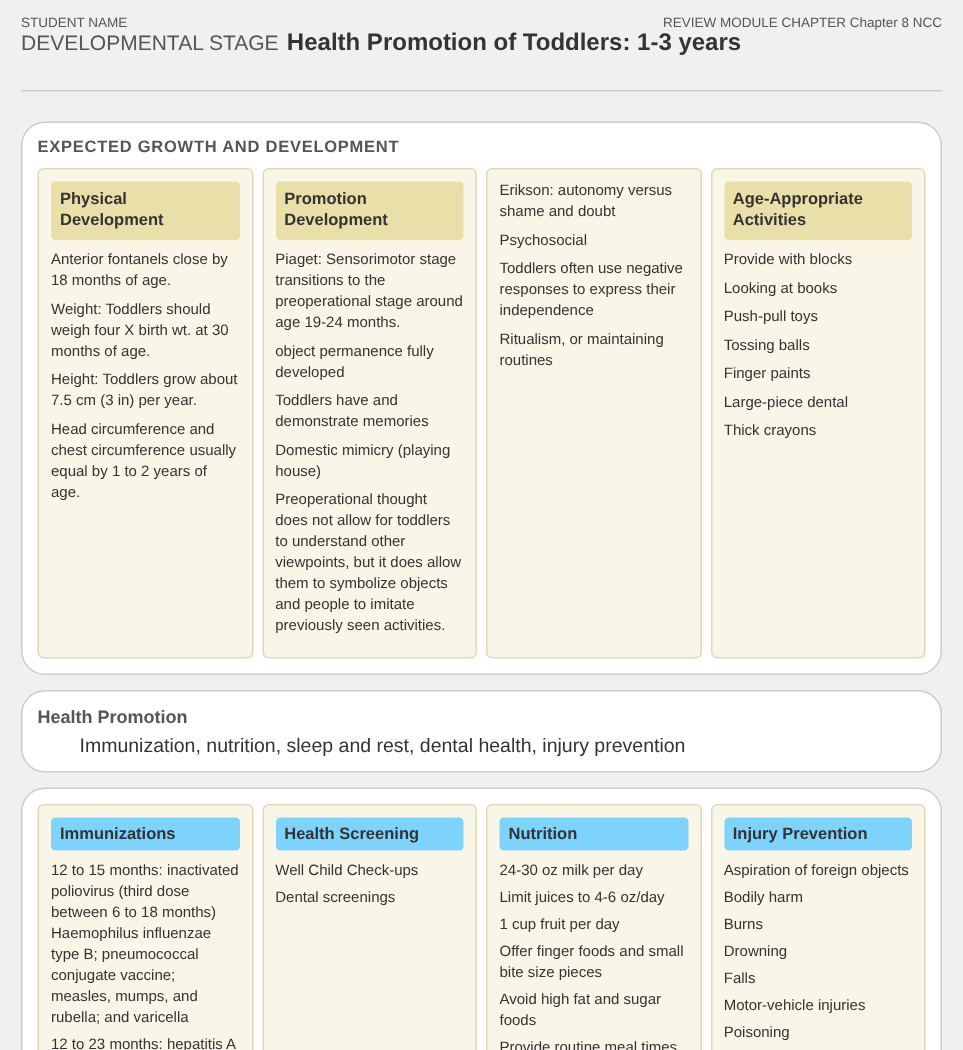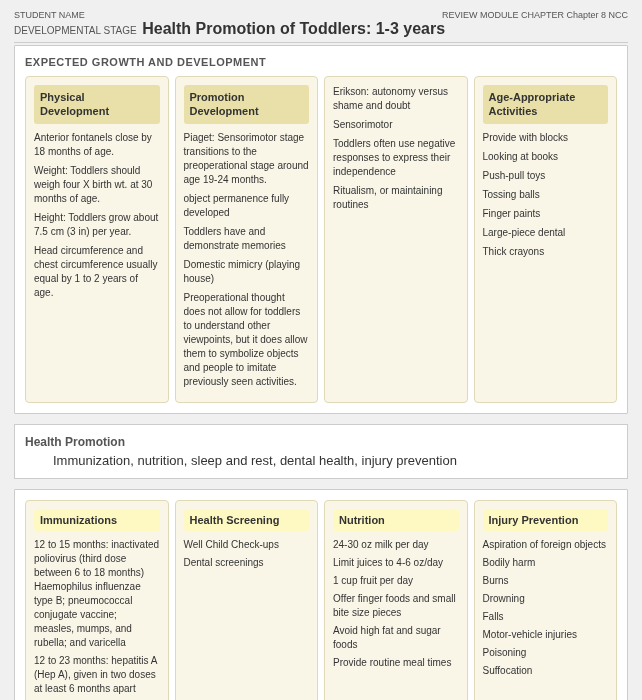--- a/index.html
+++ b/index.html
@@ -11,23 +11,23 @@
       font-size: 11px;
       color: #333;
     }
     .page {
       background: #f0f0f0;
       width: 642px;
       min-height: 700px;
       padding: 10px 14px;
     }
     .header {
-      margin-bottom: 2px;
+      margin-bottom: 20px;
       border-bottom: 1px solid #ccc;
-      padding-bottom: 4px;
+      padding-bottom: 22px;
     }
     .header-top {
       display: flex;
       justify-content: space-between;
       align-items: baseline;
       font-size: 9px;
       color: #555;
     }
     .header-bottom {
       display: flex;
@@ -36,21 +36,21 @@
       font-size: 10px;
     }
     .dev-stage {
       font-size: 16px;
       font-weight: bold;
       color: #333;
     }
     .section-box {
       background: white;
       border: 1px solid #ccc;
-      border-radius: 1px;
+      border-radius: 16px;
       padding: 10px;
       margin-bottom: 10px;
     }
     .section-title {
       font-weight: bold;
       font-size: 11px;
       color: #555;
       margin-bottom: 8px;
       letter-spacing: 0.5px;
       text-transform: uppercase;
@@ -80,21 +80,21 @@
       font-size: 10px;
       color: #333;
       line-height: 1.4;
     }
     .column-content p {
       margin-bottom: 5px;
     }
     .health-promotion-box {
       background: white;
       border: 1px solid #ccc;
-      border-radius: 0;
+      border-radius: 16px;
       padding: 10px;
       margin-bottom: 10px;
     }
     .hp-title {
       font-weight: bold;
       font-size: 12px;
       color: #555;
       margin-bottom: 4px;
     }
     .hp-subtitle {
@@ -108,21 +108,21 @@
       grid-template-columns: 1fr 1fr 1fr 1fr;
       gap: 6px;
     }
     .bottom-card {
       background: #f9f6e8;
       border: 1px solid #e0d9b8;
       border-radius: 4px;
       padding: 8px;
     }
     .bottom-card-header {
-      background: #fef9c3;
+      background: #7dd3fc;
       border-radius: 3px;
       padding: 5px 6px;
       font-weight: bold;
       font-size: 11px;
       color: #333;
       margin-bottom: 7px;
     }
     .bottom-card-content {
       font-size: 10px;
       color: #333;
@@ -139,21 +139,21 @@
 
   <div class="header">
     <div class="header-top">
       <span>STUDENT NAME</span>
       <span>
         <span>REVIEW MODULE CHAPTER</span>&nbsp;<span>Chapter 8 NCC</span>
       </span>
     </div>
     <div class="header-bottom">
       <span>
-        <span style="font-size:10px;color:#555;">DEVELOPMENTAL STAGE</span>&nbsp;
+        <span style="font-size:14px;color:#555;">DEVELOPMENTAL STAGE</span>&nbsp;
         <span class="dev-stage">Health Promotion of Toddlers: 1-3 years</span>
       </span>
     </div>
   </div>
 
   <div class="section-box">
     <div class="section-title">EXPECTED GROWTH AND DEVELOPMENT</div>
     <div class="columns-grid">
 
       <div class="column-card">
@@ -173,21 +173,21 @@
           <p>object permanence fully developed</p>
           <p>Toddlers have and demonstrate memories</p>
           <p>Domestic mimicry (playing house)</p>
           <p>Preoperational thought does not allow for toddlers to understand other viewpoints, but it does allow them to symbolize objects and people to imitate previously seen activities.</p>
         </div>
       </div>
 
       <div class="column-card">
         <div class="column-content">
           <p>Erikson: autonomy versus shame and doubt</p>
-          <p>Sensorimotor</p>
+          <p>Psychosocial</p>
           <p>Toddlers often use negative responses to express their independence</p>
           <p>Ritualism, or maintaining routines</p>
         </div>
       </div>
 
       <div class="column-card">
         <div class="column-header">Age-Appropriate Activities</div>
         <div class="column-content">
           <p>Provide with blocks</p>
           <p>Looking at books</p>

